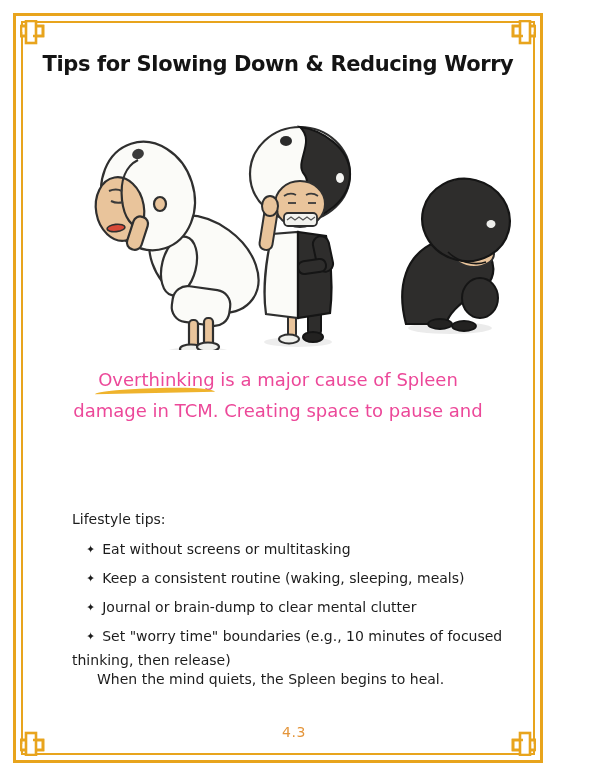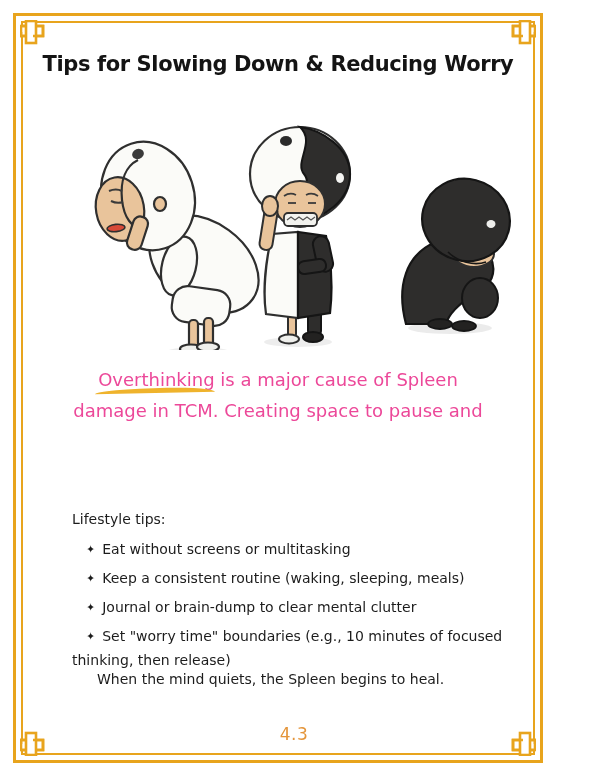--- a/index.html
+++ b/index.html
@@ -36,21 +36,21 @@
   
   .tips{position:absolute;left:72px;top:468px;width:472px;font-size:14px;line-height:23px;margin-top:40px;}
   .tips-heading{margin:0 0 7px 0;}
   .tip-item{margin:0 0 5px 0;}
   .bullet{margin-left:14px;margin-right:7px;font-size:11px;position:relative;top:-1px;}
   
   .closing{position:absolute;left:70px;top:671px;width:472px;font-size:14px;margin-left:27px;}
   
   .page-num{
     position:absolute;left:0;right:0;top:724px;text-align:center;
-    font-size:17px;color:#E4953A;letter-spacing:0.5px;padding-left:32px;
+    font-size:14px;color:#E4953A;letter-spacing:0.5px;padding-left:32px;
   }
 </style>
 </head>
 <body>
 
 <div class="page">
 
   <div class="border-outer"></div>
   <div class="border-inner"></div>
 

